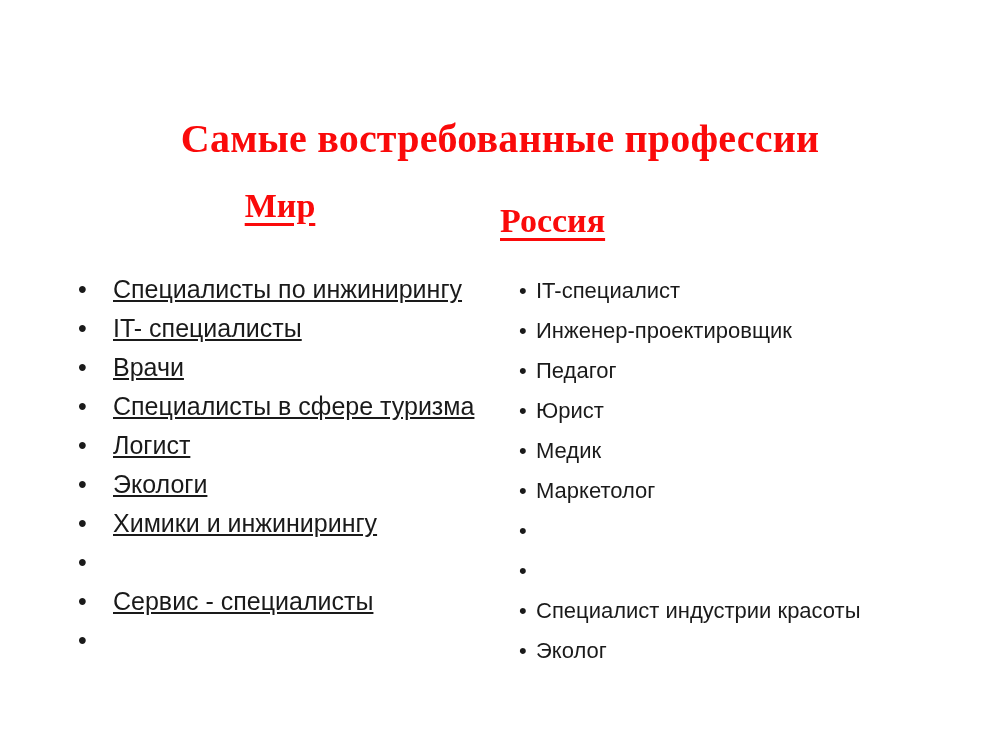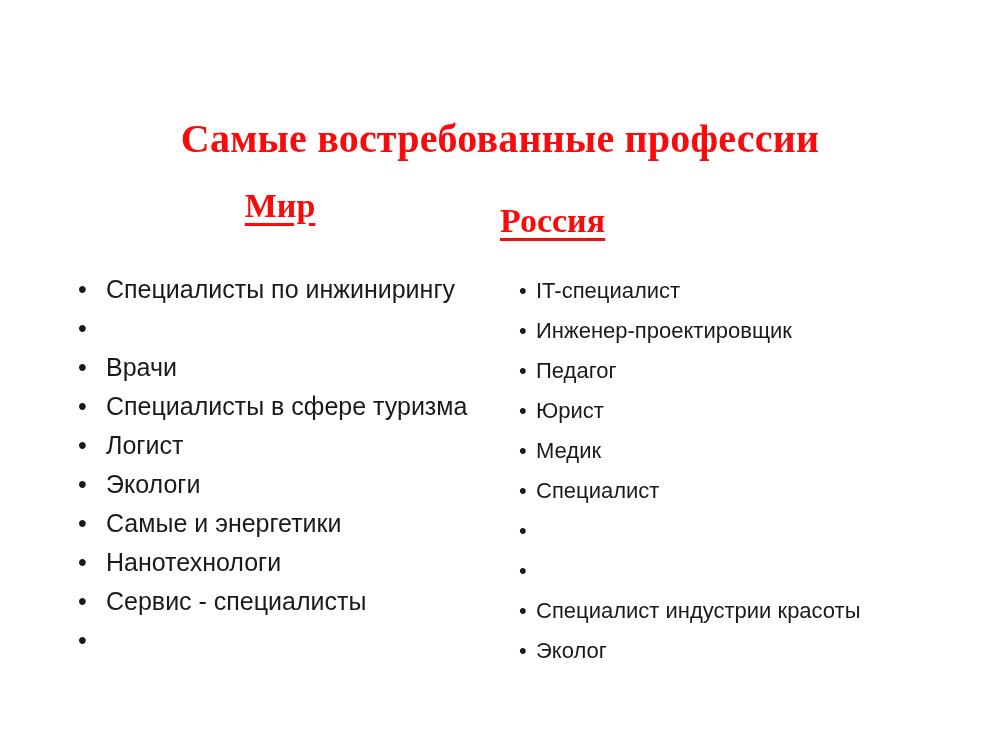--- a/index.html
+++ b/index.html
@@ -87,21 +87,22 @@
   #list-world {
     left: 78px;
     top: 274px;
     font-size: 25px;
   }
   #list-world li {
     height: 39px;
     line-height: 30px;
   }
   #list-world li .bullet-text {
-    margin-left: 28px;
+    margin-left: 35px;
+    text-decoration: underline;
   }
 
   #list-russia {
     left: 519px;
     top: 277px;
     font-size: 22px;
   }
   #list-russia li {
     height: 40px;
     line-height: 28px;
@@ -116,37 +117,37 @@
 <div class="slide">
 
   <h1 class="slide-title">Самые востребованные профессии</h1>
 
   <div class="col-header" id="header-world">Мир</div>
 
   <div class="col-header" id="header-russia">Россия</div>
 
   <ul class="bullet-list" id="list-world">
       <li><span class="bullet-dot">•</span><span class="bullet-text">Специалисты по инжинирингу</span></li>
-      <li><span class="bullet-dot">•</span></li>
+      <li><span class="bullet-dot">•</span><span class="bullet-text">IT- специалисты</span></li>
       <li><span class="bullet-dot">•</span><span class="bullet-text">Врачи</span></li>
       <li><span class="bullet-dot">•</span><span class="bullet-text">Специалисты в сфере туризма</span></li>
       <li><span class="bullet-dot">•</span><span class="bullet-text">Логист</span></li>
       <li><span class="bullet-dot">•</span><span class="bullet-text">Экологи</span></li>
-      <li><span class="bullet-dot">•</span><span class="bullet-text">Самые и энергетики</span></li>
-      <li><span class="bullet-dot">•</span><span class="bullet-text">Нанотехнологи</span></li>
+      <li><span class="bullet-dot">•</span><span class="bullet-text">Химики и инжинирингу</span></li>
+      <li><span class="bullet-dot">•</span></li>
       <li><span class="bullet-dot">•</span><span class="bullet-text">Сервис - специалисты</span></li>
       <li><span class="bullet-dot">•</span></li>
     </ul>
 
   <ul class="bullet-list" id="list-russia">
       <li><span class="bullet-dot">•</span><span class="bullet-text">IT-специалист</span></li>
       <li><span class="bullet-dot">•</span><span class="bullet-text">Инженер-проектировщик</span></li>
       <li><span class="bullet-dot">•</span><span class="bullet-text">Педагог</span></li>
       <li><span class="bullet-dot">•</span><span class="bullet-text">Юрист</span></li>
       <li><span class="bullet-dot">•</span><span class="bullet-text">Медик</span></li>
-      <li><span class="bullet-dot">•</span><span class="bullet-text">Специалист</span></li>
+      <li><span class="bullet-dot">•</span><span class="bullet-text">Маркетолог</span></li>
       <li><span class="bullet-dot">•</span></li>
       <li><span class="bullet-dot">•</span></li>
       <li><span class="bullet-dot">•</span><span class="bullet-text">Специалист индустрии красоты</span></li>
       <li><span class="bullet-dot">•</span><span class="bullet-text">Эколог</span></li>
     </ul>
 
 </div>
 
 </body></html>

